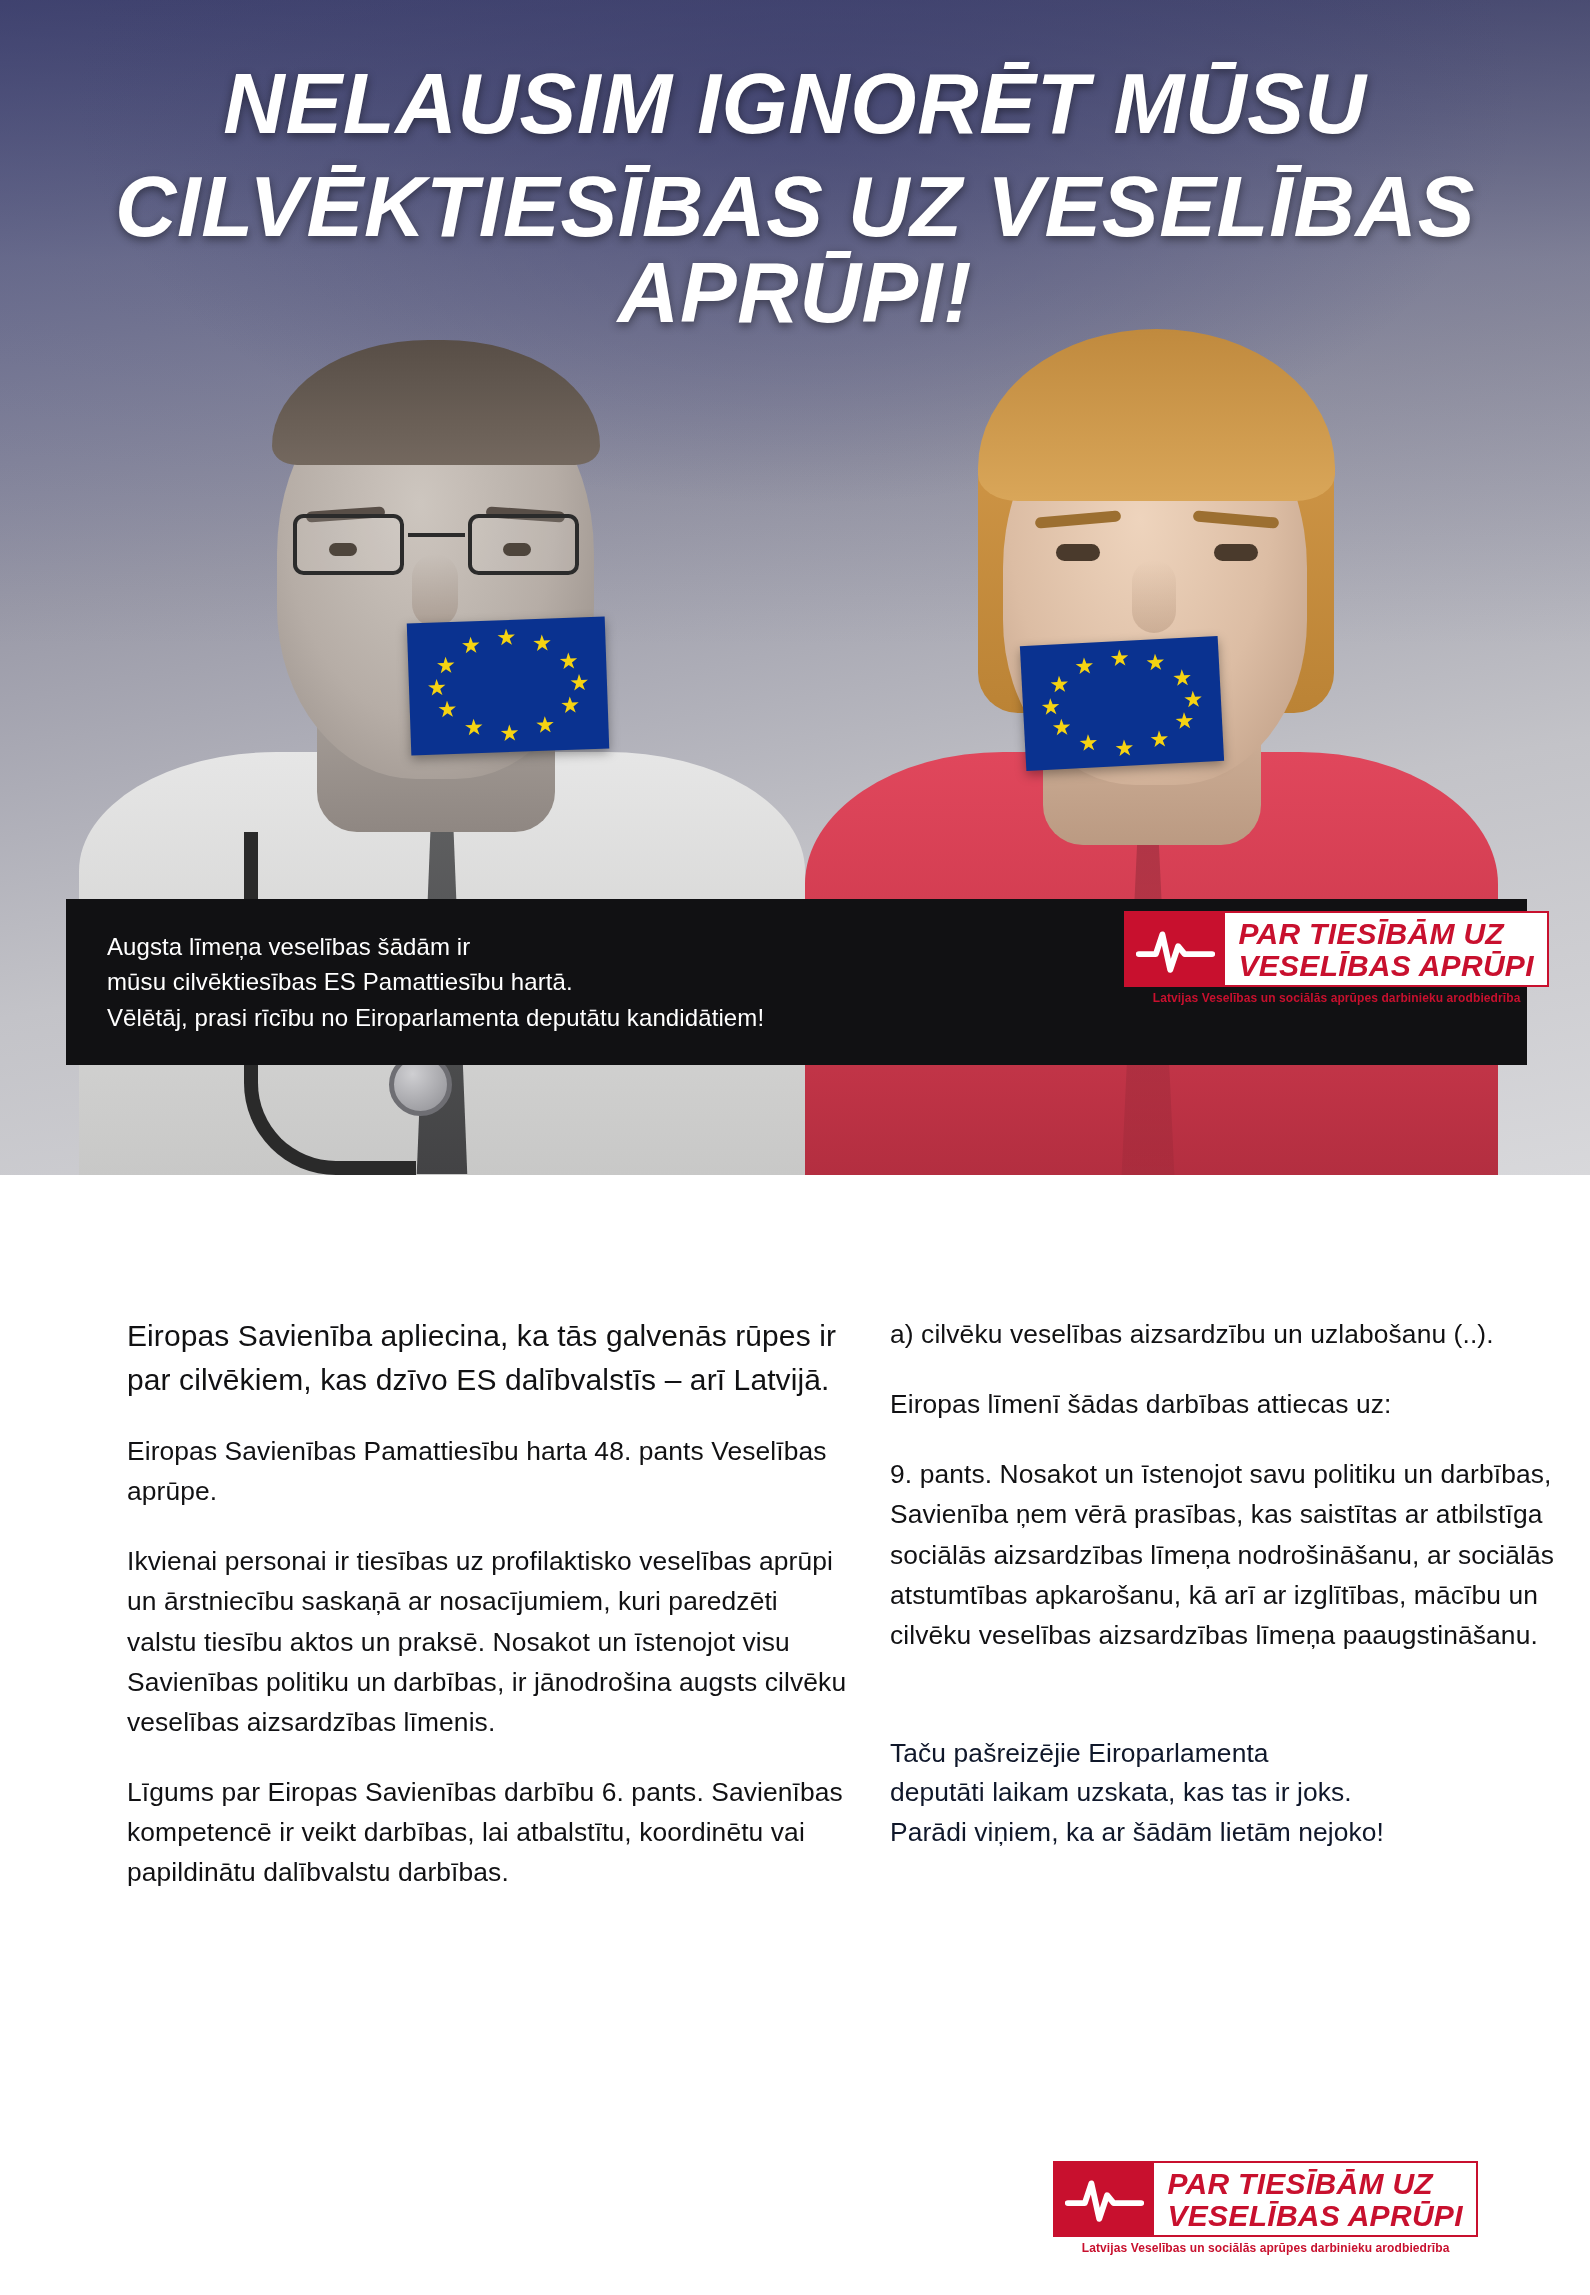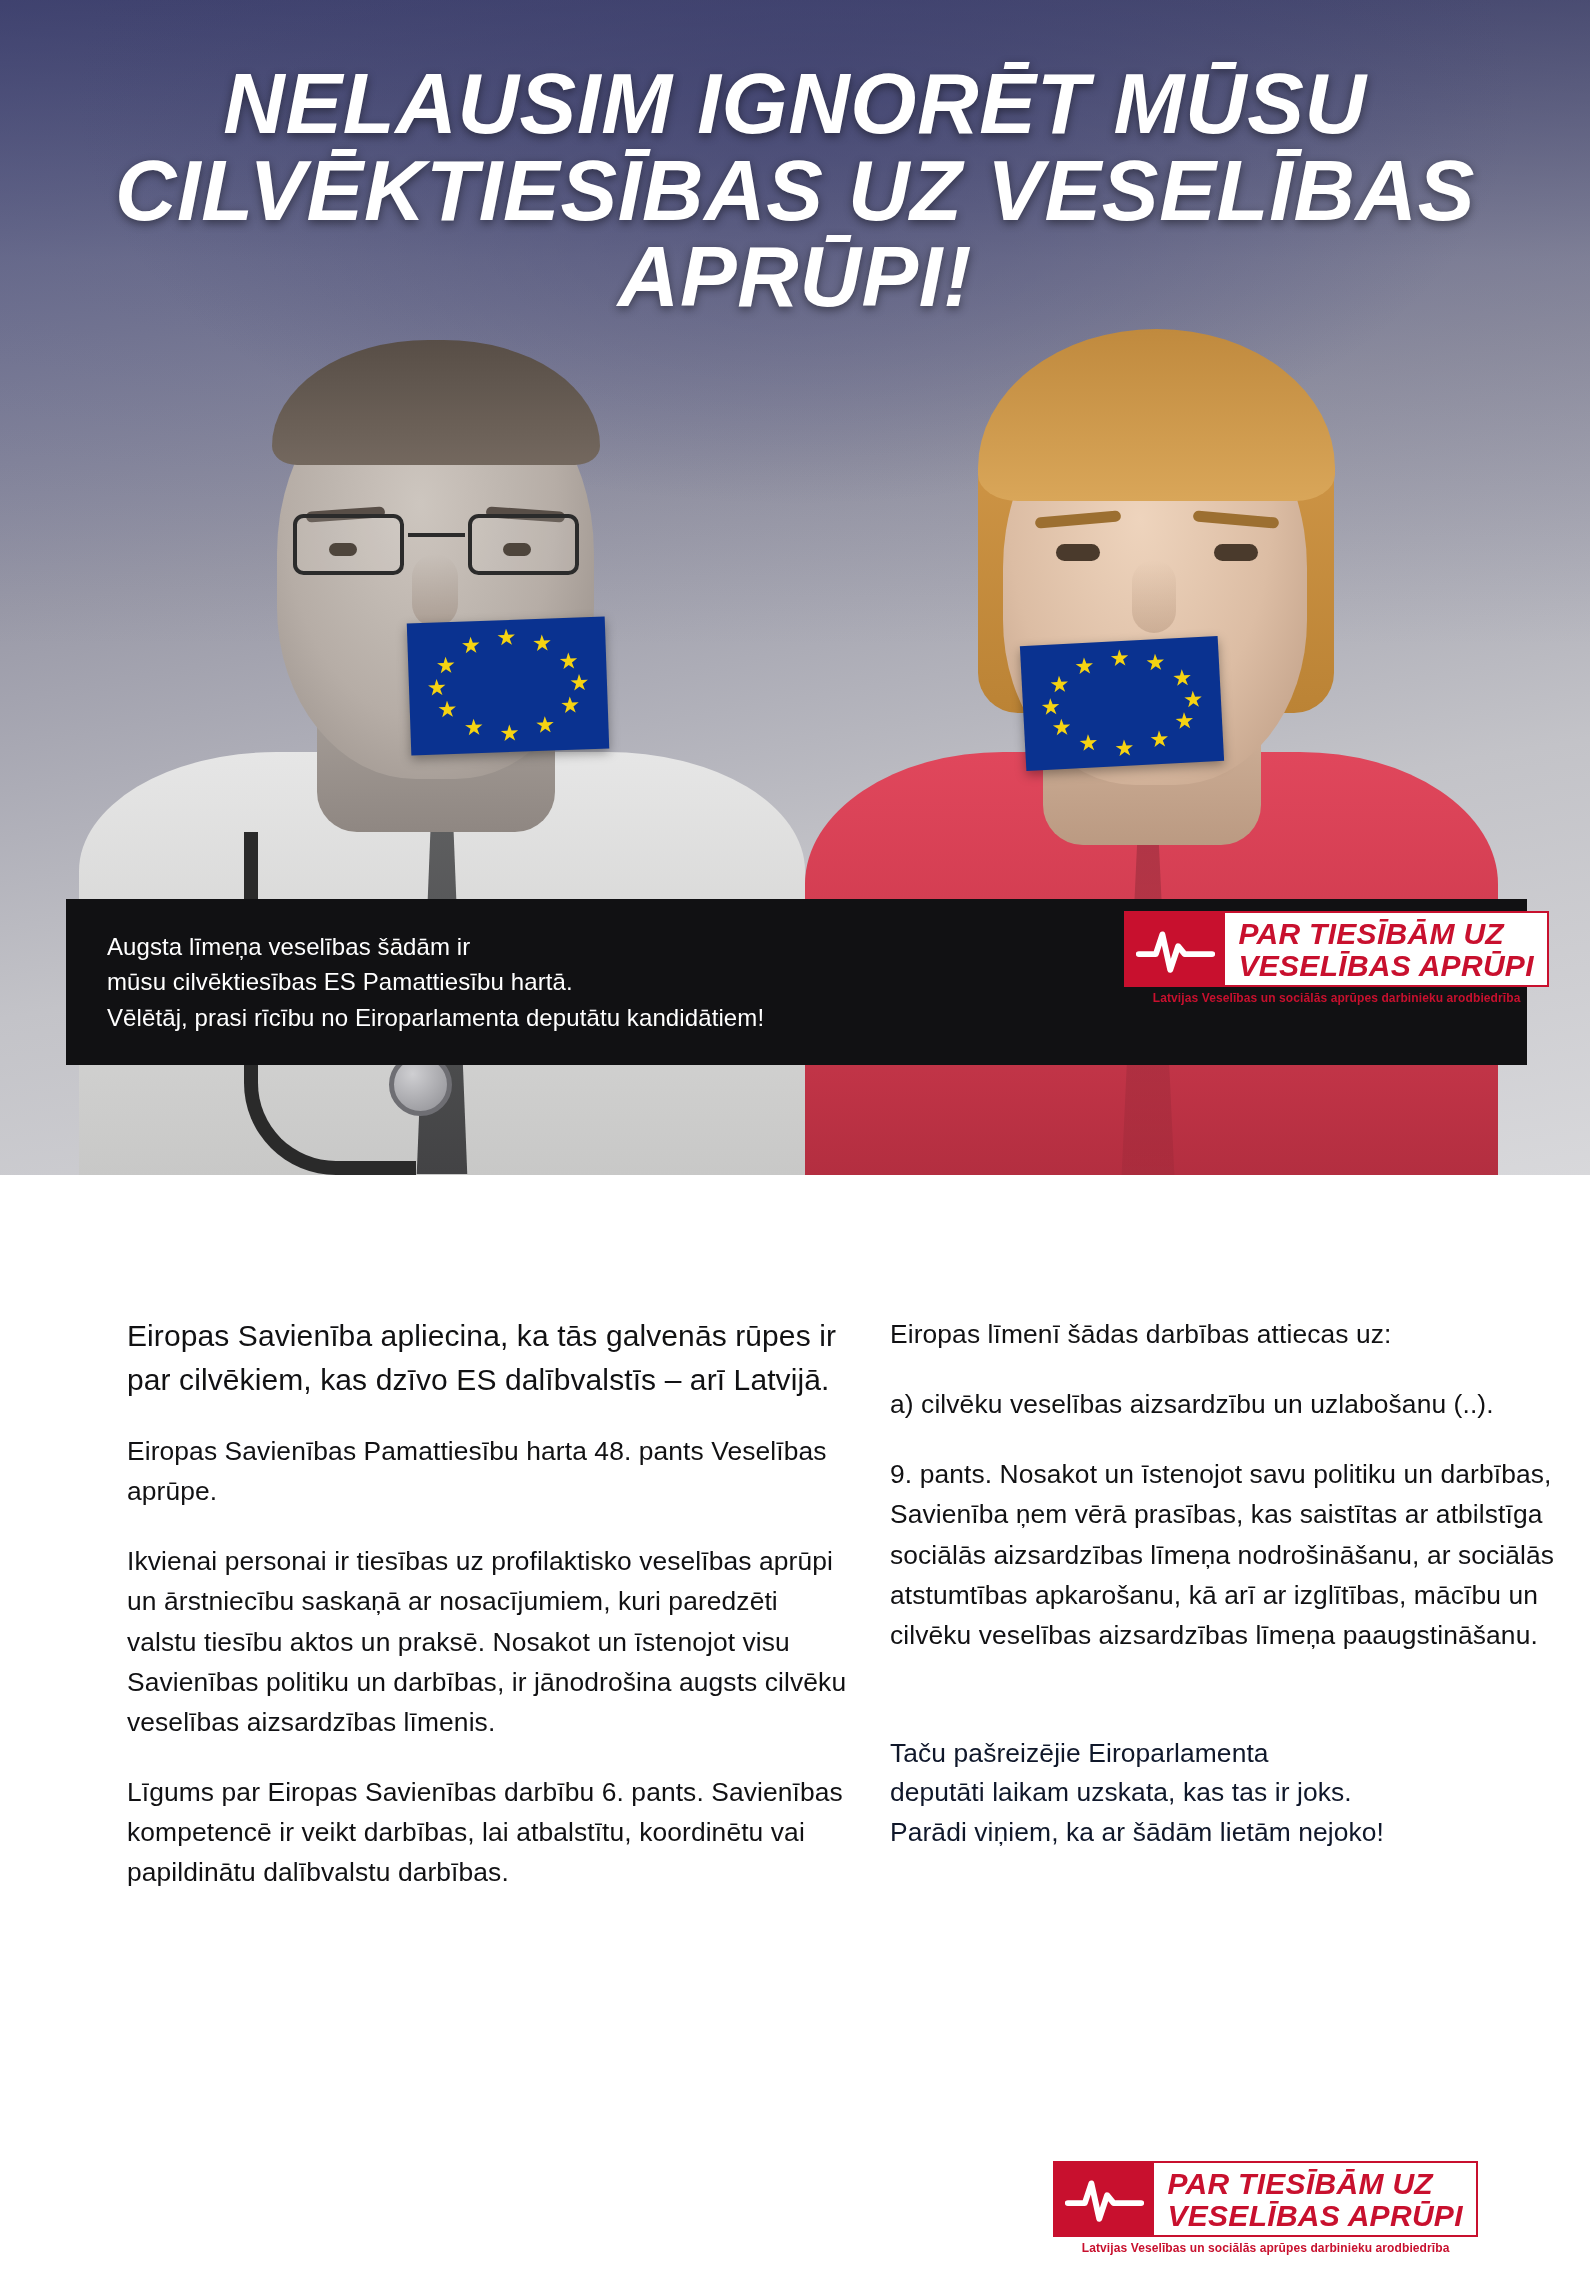--- a/index.html
+++ b/index.html
@@ -41,21 +41,21 @@
     text-align: center;
     z-index: 40;
     color: #ffffff;
     font-weight: 900;
     font-style: italic;
     letter-spacing: 0.7px;
     line-height: 1.02;
     text-shadow: 0 2.6px 9.2px rgba(0,0,0,0.45);
   }
   .headline .l1 { display: block; font-size: 85px; }
-  .headline .l2 { display: block; font-size: 85px; margin-top: 0; }
+  .headline .l2 { display: block; font-size: 85px; margin-top: 16px; }
 
   
   .person { position: absolute; bottom: 0; }
 
   
   .man { left: 79px; bottom: 0; width: 726px; height: 944px; }
   .man .coat {
     position: absolute; left: 0; bottom: 0; width: 726px; height: 423px;
     background: linear-gradient(to bottom, #e7e6e2 0%, #d9d8d3 45%, #c9c8c3 100%);
     border-radius: 198px 198px 0 0 / 119px 119px 0 0;
@@ -460,22 +460,22 @@
   <div class="body-area">
 
     <div class="col left">
       <p class="lead">Eiropas Savienība apliecina, ka tās galvenās rūpes ir par cilvēkiem, kas dzīvo ES dalībvalstīs – arī Latvijā.</p>
       <p>Eiropas Savienības Pamattiesību harta 48. pants Veselības aprūpe.</p>
       <p>Ikvienai personai ir tiesības uz profilaktisko veselības aprūpi un ārstniecību saskaņā ar nosacījumiem, kuri paredzēti valstu tiesību aktos un praksē. Nosakot un īstenojot visu Savienības politiku un darbības, ir jānodrošina augsts cilvēku veselības aizsardzības līmenis.</p>
       <p>Līgums par Eiropas Savienības darbību 6. pants. Savienības kompetencē ir veikt darbības, lai atbalstītu, koordinētu vai papildinātu dalībvalstu darbības.</p>
     </div>
 
     <div class="col right">
+      <p>a) cilvēku veselības aizsardzību un uzlabošanu (..).</p>
       <p>Eiropas līmenī šādas darbības attiecas uz:</p>
-      <p>a) cilvēku veselības aizsardzību un uzlabošanu (..).</p>
       <p>9. pants. Nosakot un īstenojot savu politiku un darbības, Savienība ņem vērā prasības, kas saistītas ar atbilstīga sociālās aizsardzības līmeņa nodrošināšanu, ar sociālās atstumtības apkarošanu, kā arī ar izglītības, mācību un cilvēku veselības aizsardzības līmeņa paaugstināšanu.</p>
       <div class="red-call">
         <div>Taču pašreizējie Eiroparlamenta</div>
         <div>deputāti laikam uzskata, kas tas ir joks.</div>
         <div>Parādi viņiem, ka ar šādām lietām nejoko!</div>
       </div>
     </div>
 
     <div class="logo-footer">
       <div class="logo">

